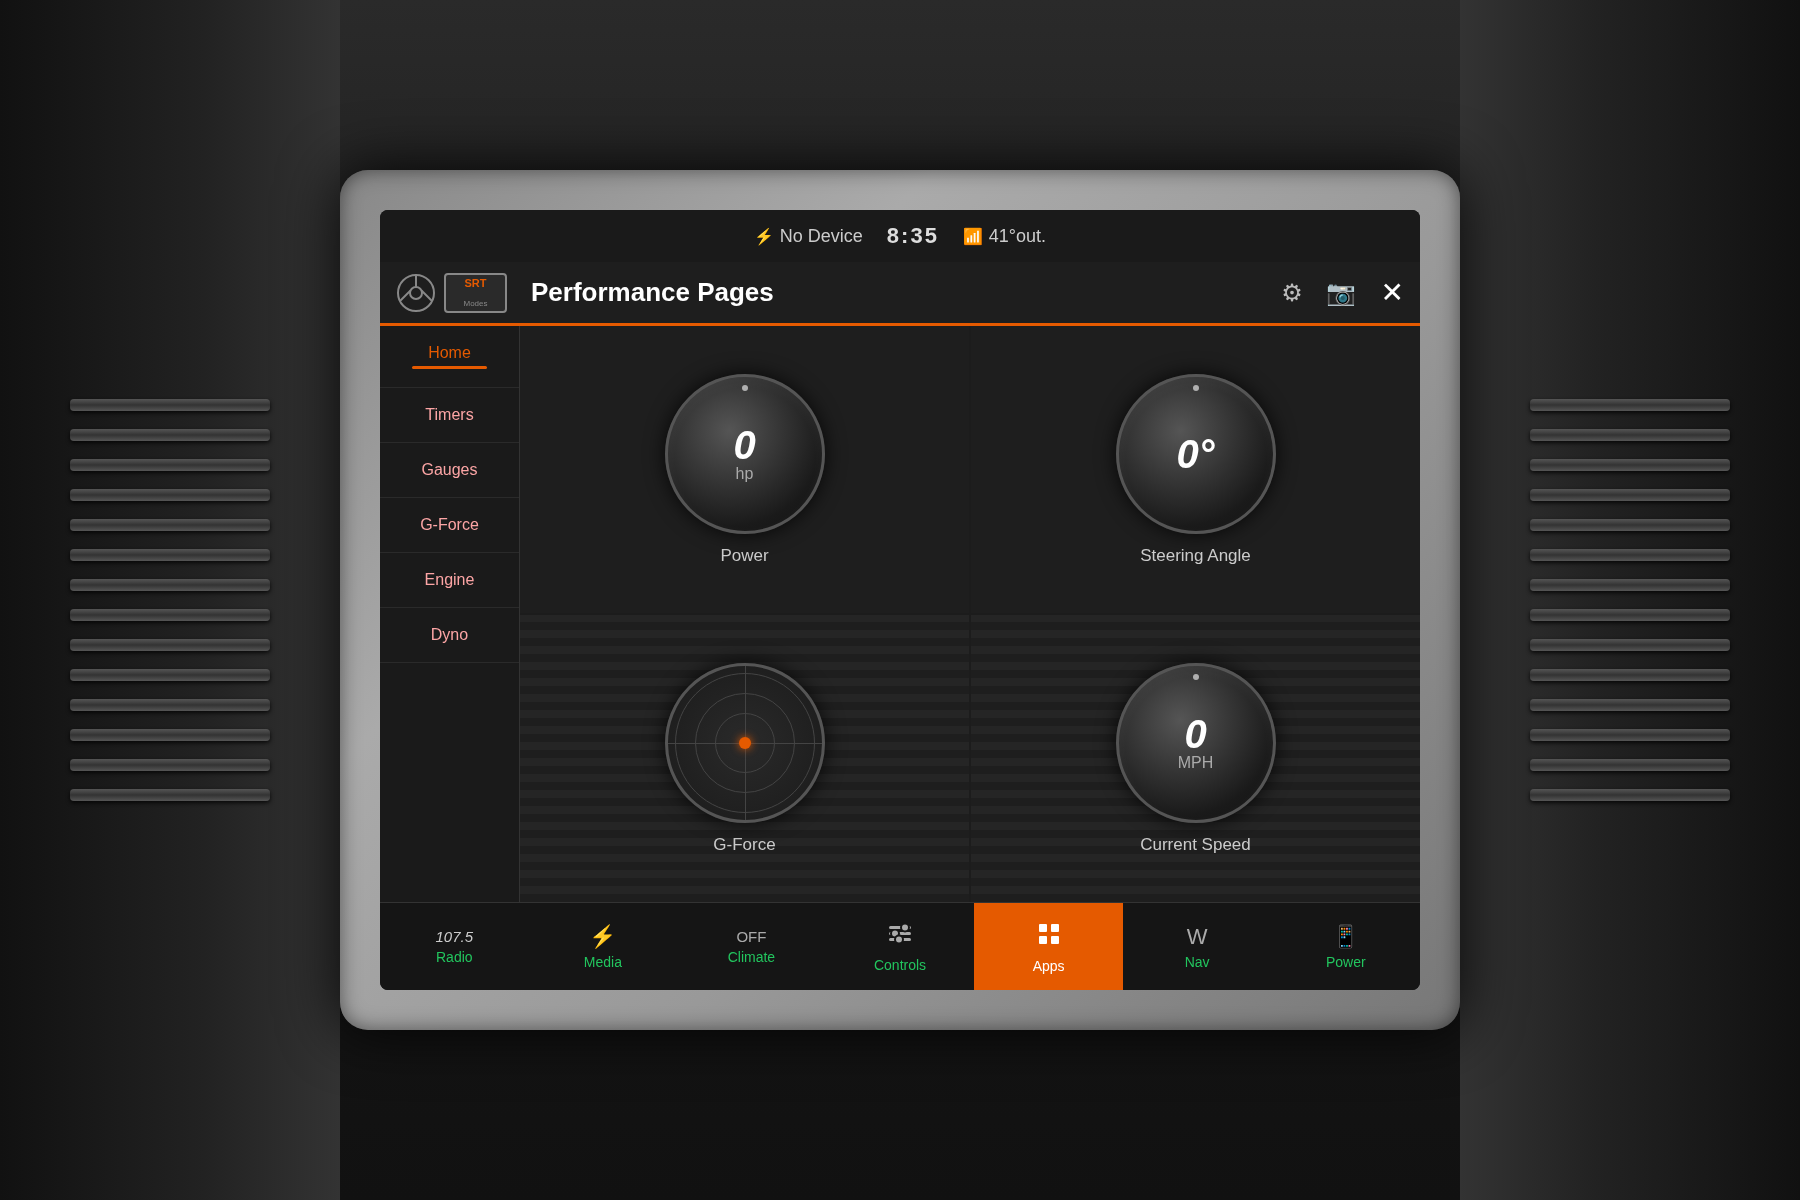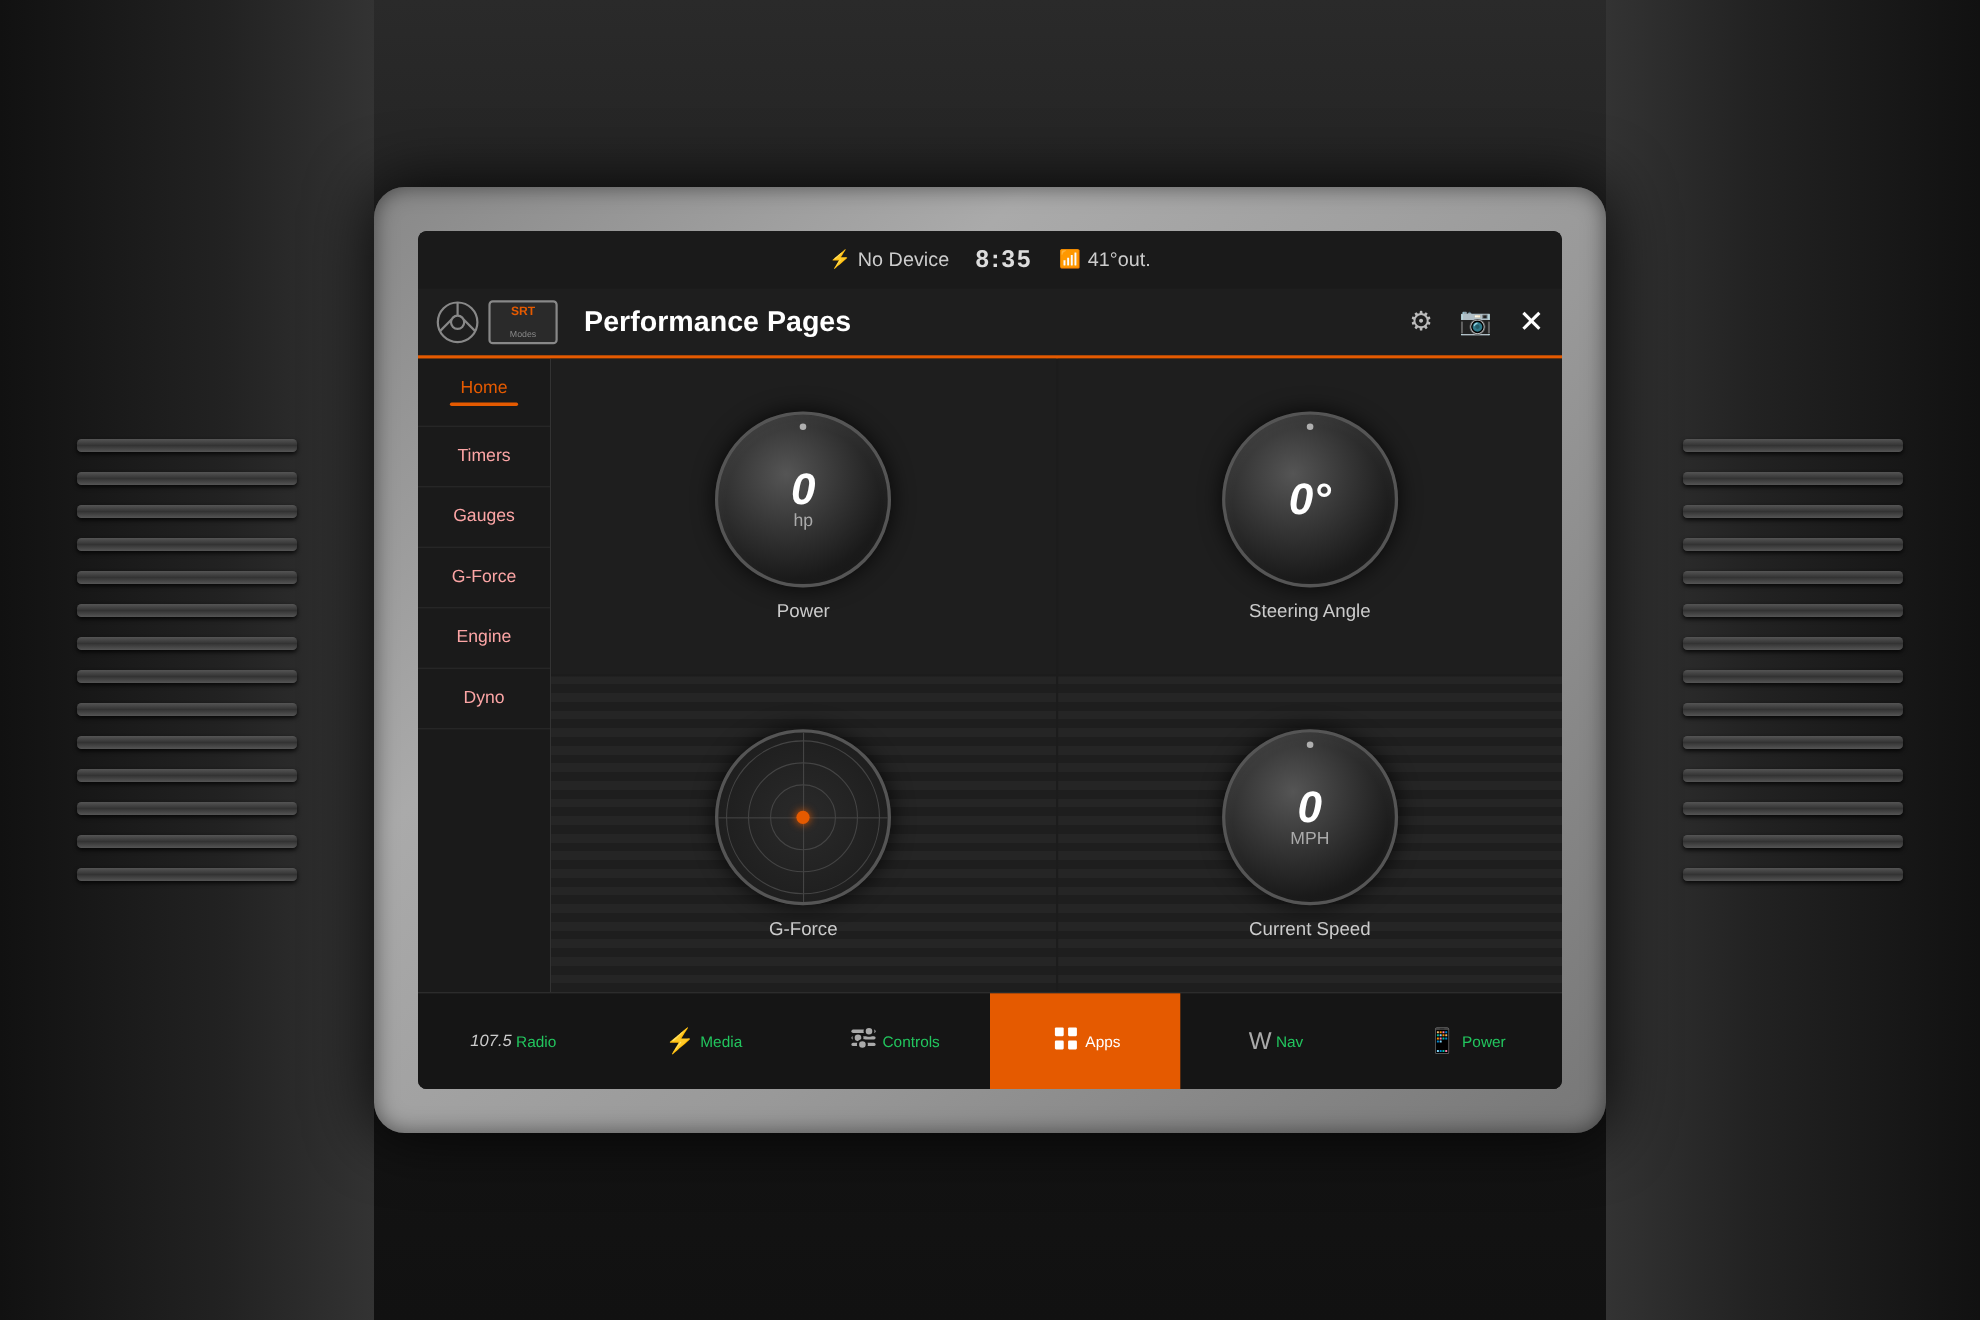--- a/index.html
+++ b/index.html
@@ -192,21 +192,21 @@
 
     
     .main-content {
       display: flex;
       flex: 1;
       overflow: hidden;
     }
 
     
     .sidebar {
-      width: 121px;
+      width: 140px;
       background: #1a1a1a;
       flex-shrink: 0;
       display: flex;
       flex-direction: column;
       border-right: 1px solid #333;
     }
 
     .sidebar-item {
       padding: 18px 16px;
       color: #fca5a5;
@@ -397,21 +397,21 @@
       background: #151515;
       display: flex;
       align-items: center;
       flex-shrink: 0;
       border-top: 1px solid #333;
     }
 
     .nav-item {
       flex: 1;
       display: flex;
-      flex-direction: row;
+      flex-direction: column;
       align-items: center;
       justify-content: center;
       gap: 4px;
       cursor: pointer;
       height: 100%;
       position: relative;
     }
 
     .nav-item.active {
       background: #e55a00;
@@ -588,20 +588,24 @@
         <div class="nav-item nav-item-radio">
           <span class="nav-value">107.5</span>
           <span class="nav-label">Radio</span>
         </div>
 
         <div class="nav-item">
           <span class="nav-icon">⚡</span>
           <span class="nav-label">Media</span>
         </div>
 
+        <div class="nav-item">
+          <span class="nav-icon" style="color:#aaa;font-size:15px;">OFF</span>
+          <span class="nav-label">Climate</span>
+        </div>
 
         <div class="nav-item">
           <span class="nav-icon">
             <svg width="26" height="26" viewBox="0 0 26 26" fill="#aaa" xmlns="http://www.w3.org/2000/svg">
               <rect x="2" y="11" width="22" height="3" rx="1.5"></rect>
               <circle cx="8" cy="12.5" r="4" fill="#aaa" stroke="#151515" stroke-width="2"></circle>
               <rect x="2" y="5" width="22" height="3" rx="1.5"></rect>
               <circle cx="18" cy="6.5" r="4" fill="#aaa" stroke="#151515" stroke-width="2"></circle>
               <rect x="2" y="17" width="22" height="3" rx="1.5"></rect>
               <circle cx="12" cy="18.5" r="4" fill="#aaa" stroke="#151515" stroke-width="2"></circle>

